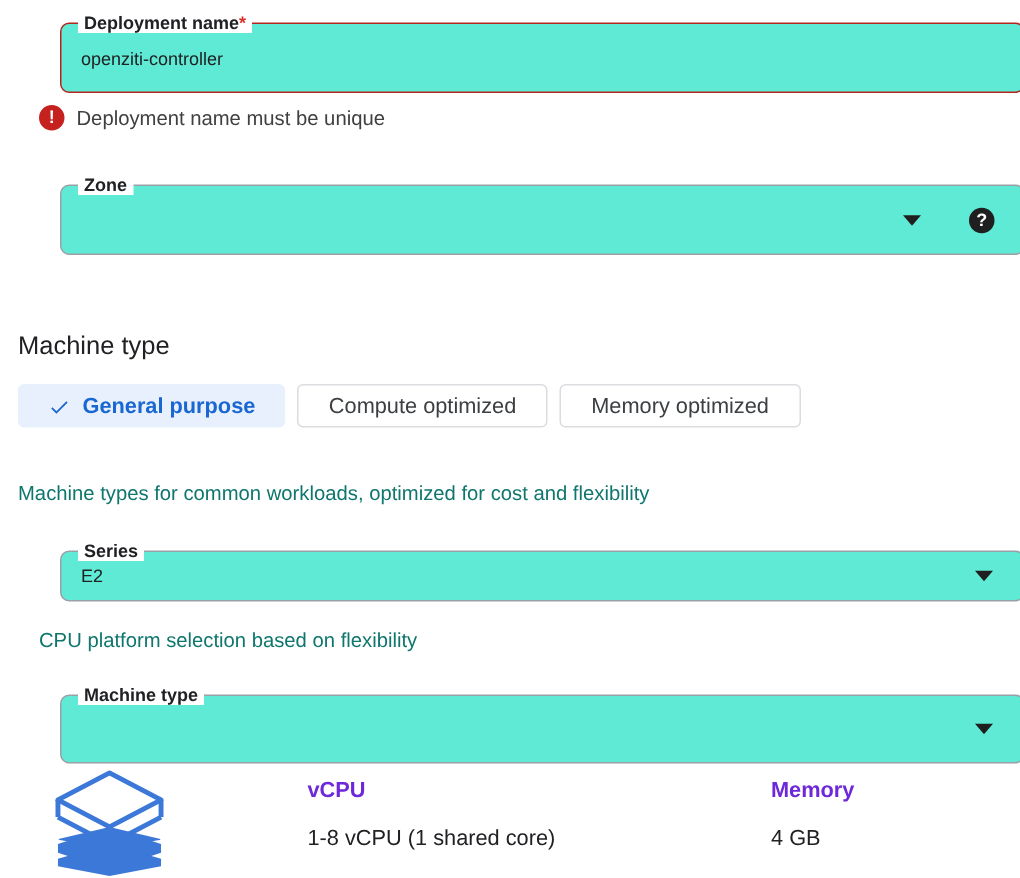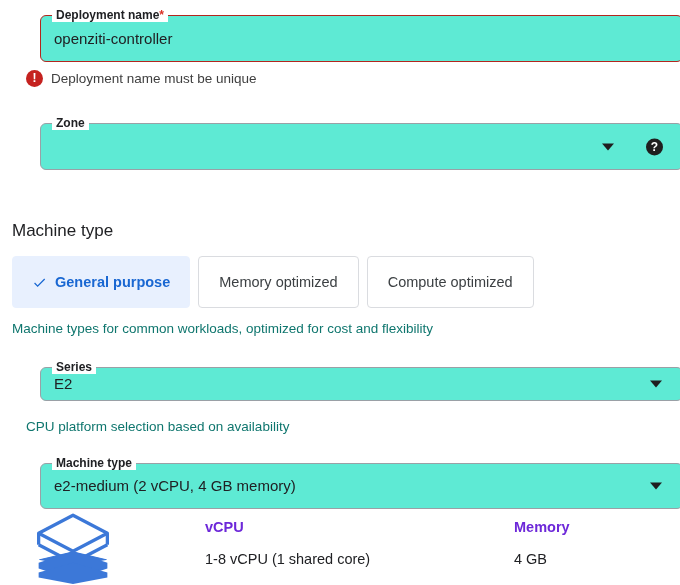--- a/index.html
+++ b/index.html
@@ -41,21 +41,21 @@
     white-space: nowrap;
   }
   .field.error .field-label { color: #202124; }
   .req-star { color: #d93025; font-weight: bold; }
 
   .field-value {
     position: absolute;
     left: 13px;
     top: 50%;
     transform: translateY(-50%);
-    font-size: 15px;
+    font-size: 12px;
     line-height: 20px;
     color: #202124;
     white-space: nowrap;
   }
 
   
   .caret {
     position: absolute;
     top: 50%;
     transform: translateY(-50%);
@@ -122,21 +122,21 @@
   
   .tabs {
     position: absolute;
     left: 12px;
     top: 256px;
     display: flex;
     gap: 8px;
   }
   .tab {
     box-sizing: border-box;
-    height: 52px;
+    height: 29px;
     border: 1px solid #dadce0;
     border-radius: 4px;
     background: #ffffff;
     display: flex;
     align-items: center;
     justify-content: center;
     gap: 9px;
     padding: 0 20px;
     font-size: 14.5px;
     color: #3c4043;
@@ -216,40 +216,39 @@
 <div class="tabs">
   <div class="tab selected">
     <span class="check-icon">
       <svg viewBox="0 0 24 24" width="15" height="15" aria-hidden="true">
         <path d="M9 16.2 4.8 12l-1.4 1.4L9 19 21 7l-1.4-1.4z" fill="#1967d2"></path>
       </svg>
     </span>
     <span>General purpose</span>
   </div>
   <div class="tab">
-    <span>Memory optimized</span>
+    <span>Compute optimized</span>
   </div>
   <div class="tab">
-    <span>Compute optimized</span>
+    <span>Memory optimized</span>
   </div>
 </div>
 
 <div class="helper" style="left:12px; top:320px;">Machine types for common workloads, optimized for cost and flexibility</div>
 
 <div class="field" style="left:12px; top:367px; width:643px; height:34px;">
   <span class="field-label">Series</span>
   <span class="field-value">E2</span>
   <span class="caret" style="right:20px;"></span>
 </div>
 
-<div class="helper" style="left:26px; top:418px;">CPU platform selection based on availability</div>
+<div class="helper" style="left:26px; top:418px;">CPU platform selection based on flexibility</div>
 
 <div class="field" style="left:12px; top:463px; width:643px; height:46px;">
   <span class="field-label">Machine type</span>
-  <span class="field-value">e2-medium (2 vCPU, 4 GB memory)</span>
   <span class="caret" style="right:20px;"></span>
 </div>
 
 <div class="spec-icon">
   <svg viewBox="0 0 100 88" width="84" height="72" aria-hidden="true">
     <g fill="none" stroke="#3c78d8" stroke-width="4" stroke-linejoin="round">
       <path d="M50 4 92 26 50 48 8 26z"></path>
       <path d="M8 40 50 62 92 40"></path>
       <path d="M8 26 8 40"></path>
         <path d="M92 26 92 40"></path>

